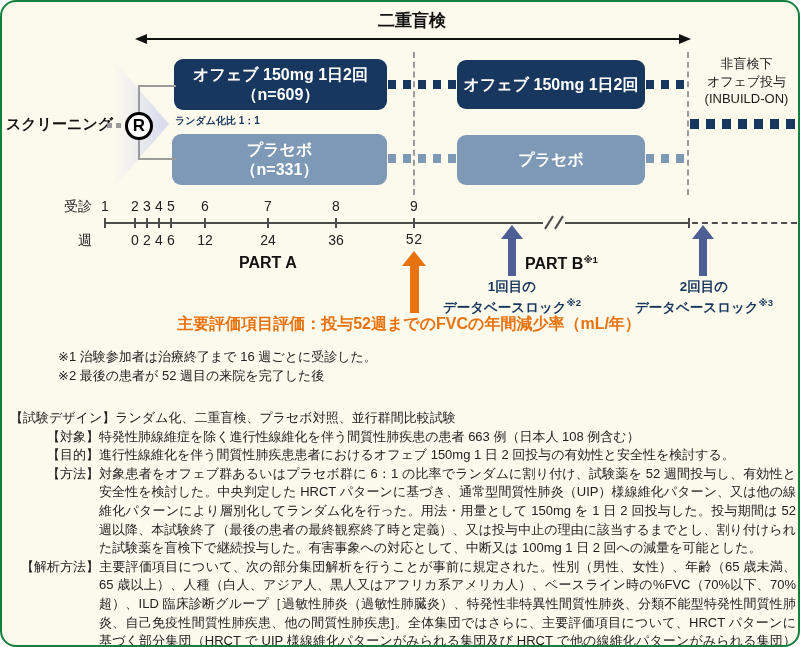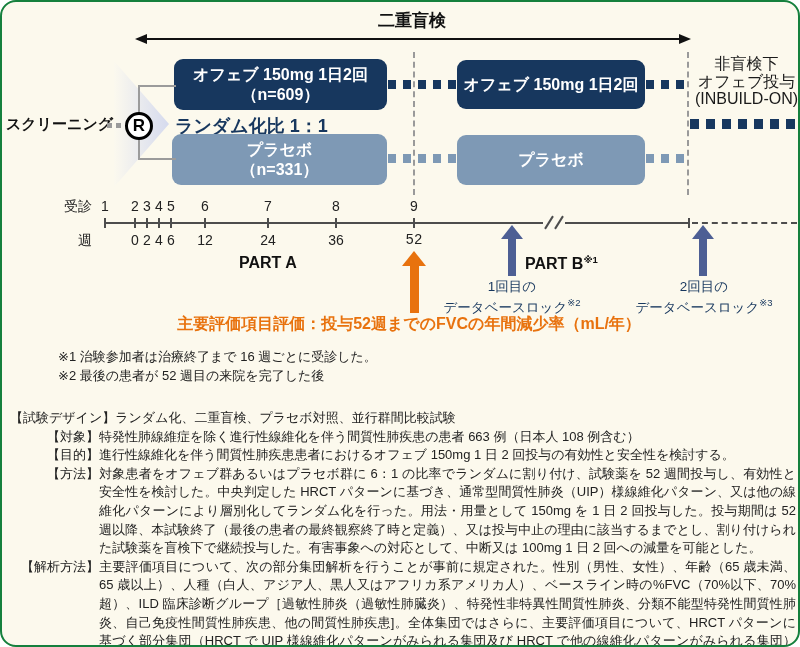--- a/index.html
+++ b/index.html
@@ -17,33 +17,33 @@
   .sqdash-navy{height:9px;background:repeating-linear-gradient(90deg,#17375E 0 8px,transparent 8px 15px);}
   .sqdash-light{height:9px;background:repeating-linear-gradient(90deg,#7E99B5 0 8px,transparent 8px 15px);}
   .sqdash-big{height:10px;background:repeating-linear-gradient(90deg,#17375E 0 9px,transparent 9px 16px);}
   .graydots{height:5px;background:repeating-linear-gradient(90deg,#9a9a9a 0 5px,transparent 5px 9px);}
   .bracket{background:#9b9b9b;}
   .funnel{width:55px;height:126px;background:linear-gradient(90deg,rgba(250,249,243,0.2),#D5DAEE);
           clip-path:polygon(0 0,100% 50%,0 100%);}
   .rcircle{width:28px;height:28px;border-radius:50%;background:#fff;border:3px solid #000;
            display:flex;align-items:center;justify-content:center;font-weight:bold;font-size:17px;color:#000;box-sizing:border-box;z-index:5;}
   .screening{font-size:15px;font-weight:bold;color:#111;}
-  .ratio{font-size:18px;font-weight:600;color:#17375E;}
-  .openlabel{font-size:16px;color:#1a1a1a;text-align:center;line-height:17.5px;}
+  .ratio{font-size:10px;font-weight:600;color:#17375E;}
+  .openlabel{font-size:13px;color:#1a1a1a;text-align:center;line-height:17.5px;}
   .tl-label{font-size:14px;color:#222;}
   .tl-num{font-size:14px;color:#222;text-align:center;display:inline-block;}
   .tick{width:2px;height:10px;background:#4d4d4d;}
   .tl-line{height:2px;background:#4d4d4d;}
   .tl-dashed{border-top:2px dashed #4d4d4d;width:105px;height:0;}
   .breakslash{width:2px;height:15px;background:#4d4d4d;transform:rotate(32deg);}
   .partlabel{font-size:16px;font-weight:bold;color:#111;}
   .sup{font-size:9.5px;vertical-align:super;}
   .bluearrow-head{width:0;height:0;border-left:11px solid transparent;border-right:11px solid transparent;border-bottom:14px solid #4D5F94;}
   .bluearrow-stem{width:8px;background:#4D5F94;}
-  .dblock{color:#17375E;font-weight:normal;font-size:13.5px;text-align:center;line-height:15.5px;}
+  .dblock{color:#17375E;font-weight:bold;font-size:13.5px;text-align:center;line-height:15.5px;}
   .orangearrow-head{width:0;height:0;border-left:12px solid transparent;border-right:12px solid transparent;border-bottom:15px solid #E8720E;}
   .orangearrow-stem{width:9px;background:#E8720E;}
   .endpoint{font-size:16px;font-weight:bold;color:#E8720E;text-align:center;}
   .fnote{font-size:13px;color:#222;line-height:18.5px;margin-left:48px;}
   .design{font-size:13px;color:#222;line-height:18.6px;text-align:justify;}
   .drow{padding-left:89px;}
   .dlabel{display:inline-block;min-width:89px;margin-left:-89px;text-align:right;white-space:nowrap;font-family:Liberation Serif, serif;}
 </style>
 </head>
 <body>

